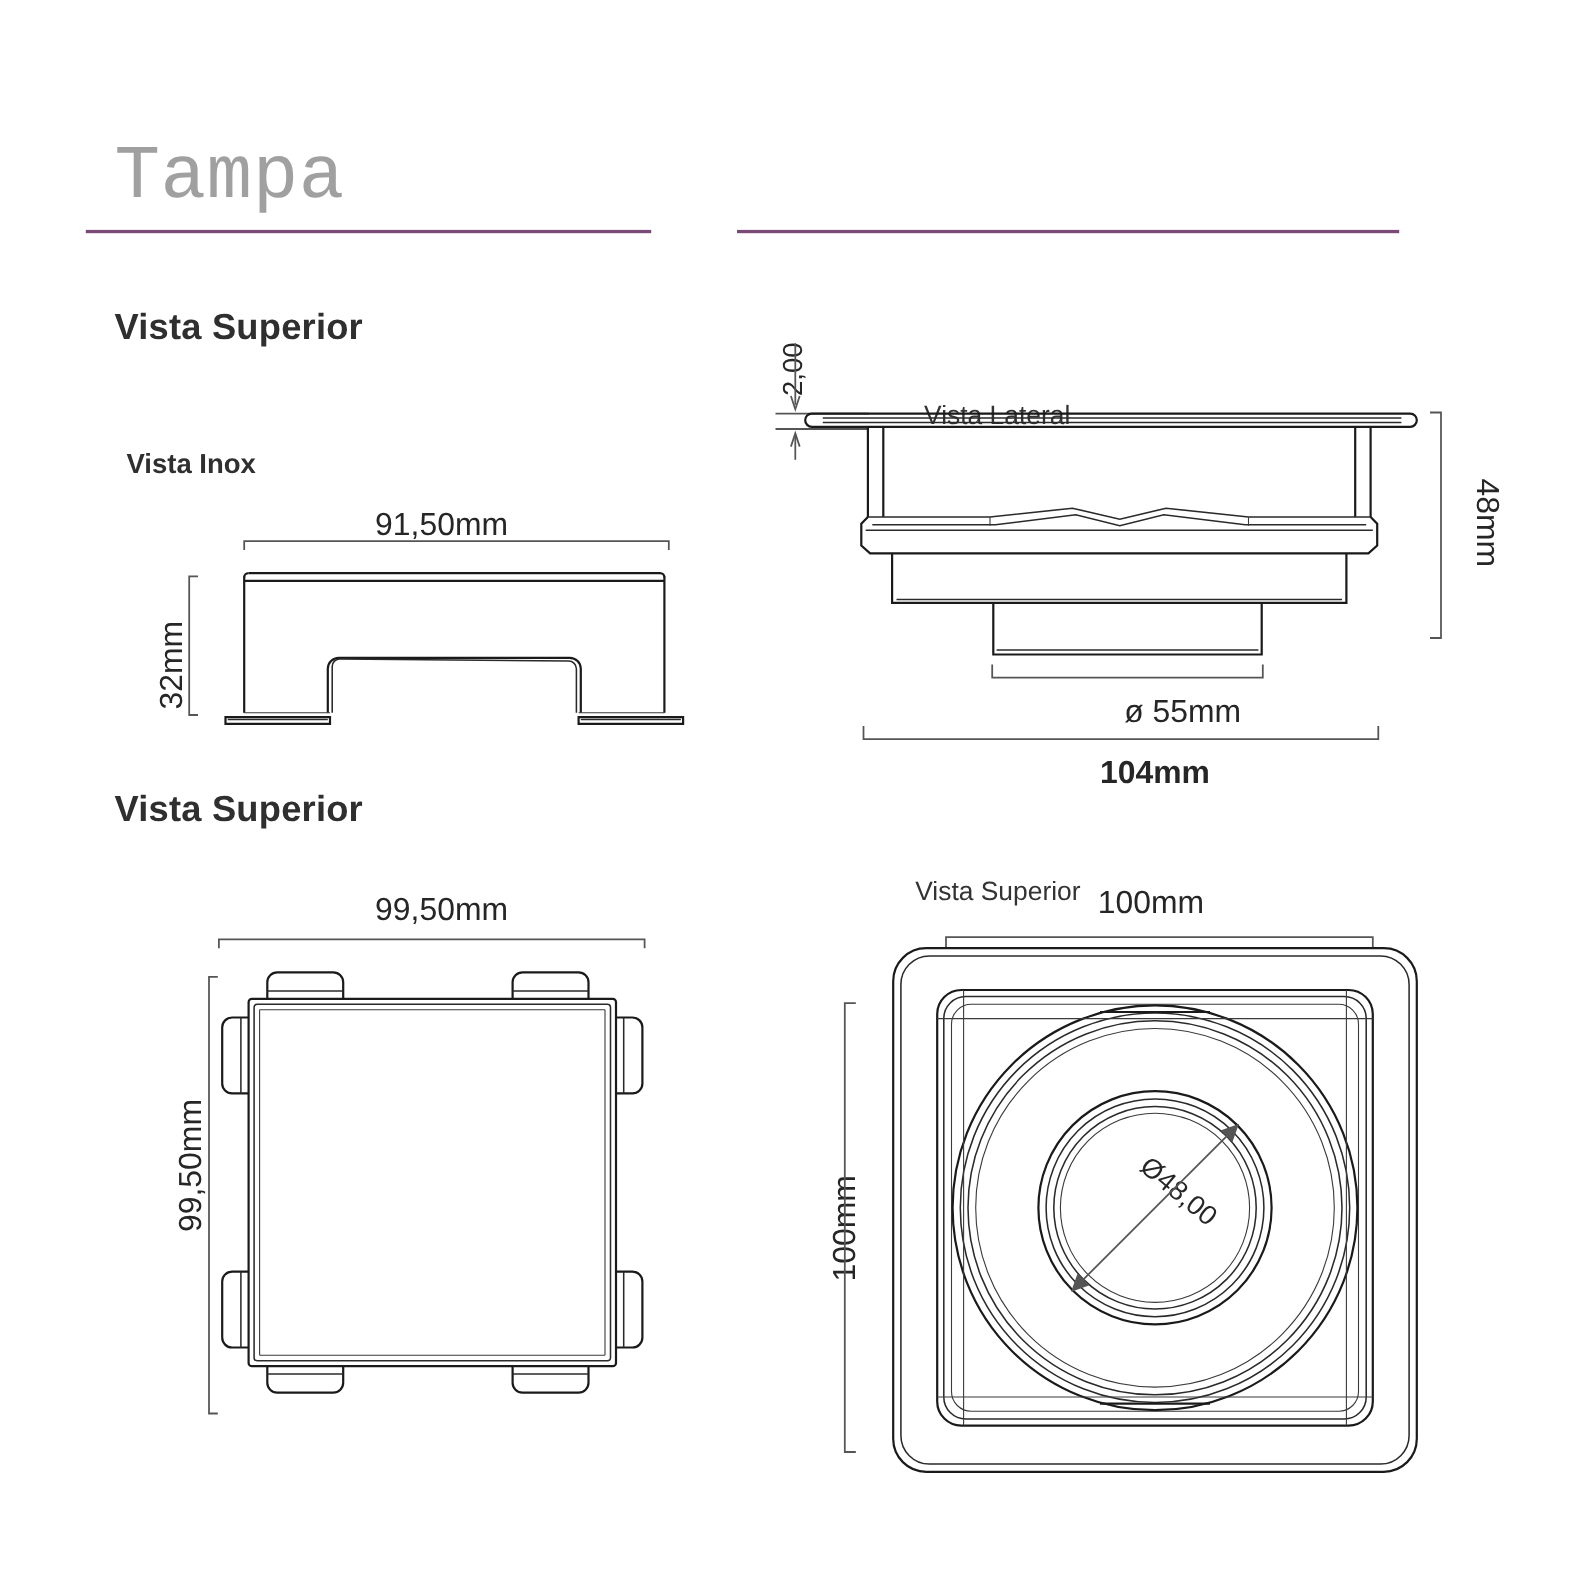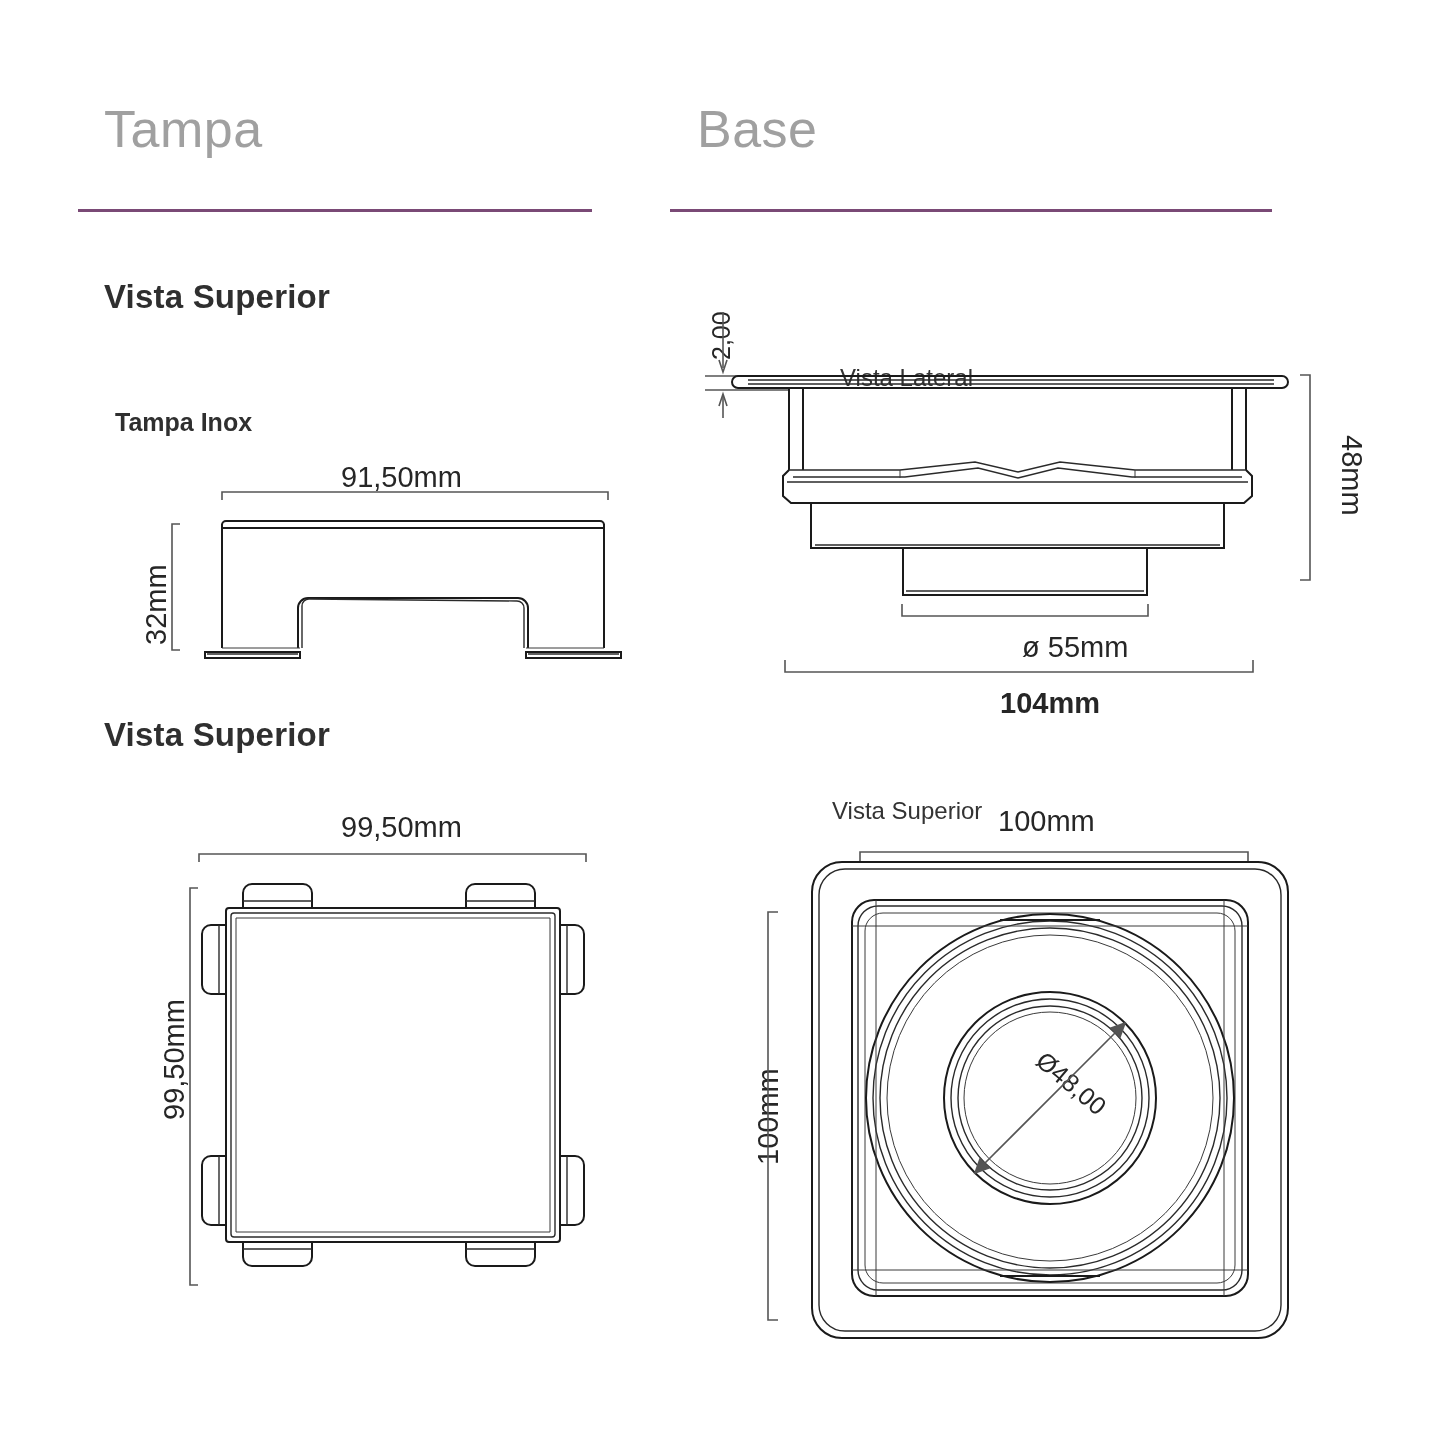--- a/index.html
+++ b/index.html
@@ -8,27 +8,28 @@
     background:#ffffff;
     font-family:"Liberation Sans", sans-serif;
     overflow:hidden;
     position:relative;
   }
   .sheet{position:relative;width:1445px;height:1445px;}
 
   
   .panel-title{
     position:absolute;
-    font-family:Liberation Sans, sans-serif;
+    font-family:Liberation Mono, monospace;
     font-weight:400;
-    font-size:52px;
+    font-size:69px;
     color:#a0a0a0;
     letter-spacing:0.5px;
     line-height:1;
     white-space:nowrap;
+    margin-top:24px;
   }
   .panel-rule{
     position:absolute;
     height:3px;
     background:#7a4a76;
   }
   .section-h{
     position:absolute;
     font-size:33px;
     font-weight:700;
@@ -77,25 +78,24 @@
   .dimln{stroke:#555;stroke-width:1.6;fill:none;}
 </style>
 </head>
 <body>
 
 <div class="sheet">
 
   <div class="panel-title" style="left:104px;top:103px;">Tampa</div>
   <div class="panel-rule" style="left:78px;top:209px;width:514px;"></div>
 
-  <div class="panel-title" style="left:697px;top:103px;">Base</div>
   <div class="panel-rule" style="left:670px;top:209px;width:602px;"></div>
 
   <div class="section-h" style="left:104px;top:278px;">Vista Superior</div>
-  <div class="sub-h" style="left:115px;top:408px;">Tampa Inox</div>
+  <div class="sub-h" style="left:115px;top:408px;">Vista Inox</div>
 
   <div class="dim" style="left:341px;top:461px;">91,50mm</div>
   <div class="dim vert" style="left:140px;top:645px;">32mm</div>
 
   <svg width="1445" height="1445">
 
     <g class="dimln">
       <path d="M222,500 L222,492 L608,492 L608,500"></path>
     </g>
 

